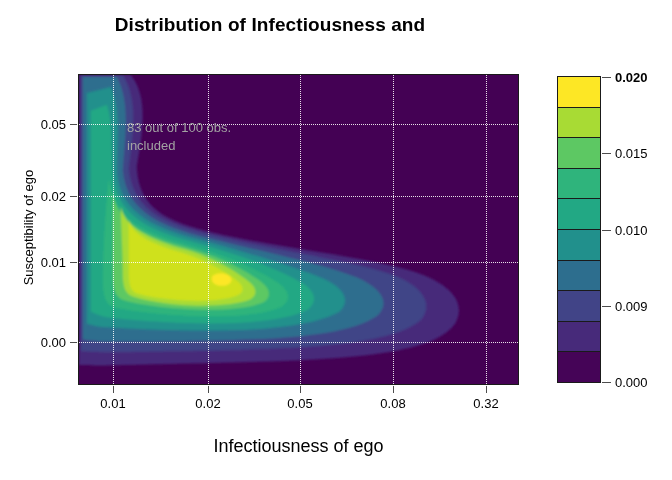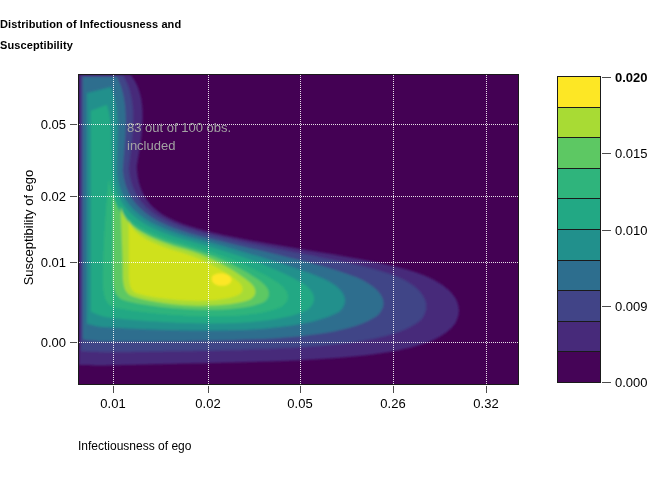--- a/index.html
+++ b/index.html
@@ -1,22 +1,22 @@
 <!DOCTYPE html>
 <html><head>
 <meta charset="utf-8">
 <style>
   html,body{margin:0;padding:0;background:#ffffff;}
   body{width:672px;height:480px;overflow:hidden;
        font-family:"Liberation Sans",sans-serif;color:#000;}
   #root{position:relative;width:672px;height:480px;}
 
   
-  .title{position:absolute;left:0;top:14px;width:540px;text-align:left;
-         font-size:11px;font-weight:bold;line-height:21px;letter-spacing:.1px;}
+  .title{position:absolute;left:0;top:14px;width:540px;text-align:center;
+         font-size:19px;font-weight:bold;line-height:21px;letter-spacing:.1px;}
 
   
   #panel{position:absolute;left:78px;top:74px;width:441px;height:311px;
          border:1px solid #1a1a1a;box-sizing:border-box;overflow:hidden;
          background:#440154;}
   #density{position:absolute;left:0;top:0;width:100%;height:100%;}
   #density svg{display:block;width:100%;height:100%;}
 
   
   .gl{position:absolute;background:transparent;pointer-events:none;}
@@ -27,42 +27,41 @@
   .annot{position:absolute;left:48px;top:44px;font-size:13px;line-height:18px;
          color:#a3a3a3;white-space:pre-line;}
 
   
   .tick{position:absolute;background:#4d4d4d;}
   .tick.x{width:1px;height:7px;top:386px;}
   .tick.y{height:1px;width:7px;left:70px;}
   .xlab{position:absolute;top:396px;font-size:13px;text-align:center;width:60px;}
   .ylab{position:absolute;left:16px;font-size:13px;text-align:right;width:50px;}
 
-  .axtitle-x{position:absolute;left:78px;top:437px;width:441px;text-align:left;
-             font-size:12px;line-height:19px;}
+  .axtitle-x{position:absolute;left:78px;top:437px;width:441px;text-align:center;
+             font-size:18px;line-height:19px;}
   .axtitle-y{position:absolute;left:-92px;top:220px;width:240px;text-align:center;
              font-size:13px;transform:rotate(-90deg);transform-origin:center;}
 
   
   #cbar{position:absolute;left:557px;top:76px;width:44px;height:307px;
         border:1px solid #1a1a1a;box-sizing:border-box;
         display:flex;flex-direction:column-reverse;}
   #cbar .band{flex:1 1 0;border-top:1px solid #1a1a1a;}
   #cbar .band:last-child{border-top:none;}
   .ctick{position:absolute;left:602px;width:9px;height:1px;background:#4d4d4d;}
   .clab{position:absolute;left:615px;font-size:13px;}
 </style>
 </head>
 <body>
 
 <div id="root">
 
   <div class="title">
     <div>Distribution of Infectiousness and</div>
-    <div>Susceptibility</div>
   </div>
 
   <div id="panel">
 
     <div id="density">
       <svg viewBox="0 0 441 311" preserveAspectRatio="none">
         <defs>
           <filter id="sm" x="-12%" y="-12%" width="124%" height="124%">
             <feGaussianBlur stdDeviation="1.1"></feGaussianBlur>
           </filter>
@@ -128,21 +127,21 @@
 
   <div class="tick x" style="left:113px;"></div>
   <div class="tick x" style="left:208px;"></div>
   <div class="tick x" style="left:300px;"></div>
   <div class="tick x" style="left:393px;"></div>
   <div class="tick x" style="left:486px;"></div>
 
   <div class="xlab" style="left:83px;">0.01</div>
   <div class="xlab" style="left:178px;">0.02</div>
   <div class="xlab" style="left:270px;">0.05</div>
-  <div class="xlab" style="left:363px;">0.26</div>
+  <div class="xlab" style="left:363px;">0.08</div>
   <div class="xlab" style="left:456px;">0.32</div>
 
   <div class="tick y" style="top:124px;"></div>
   <div class="tick y" style="top:196px;"></div>
   <div class="tick y" style="top:262px;"></div>
   <div class="tick y" style="top:342px;"></div>
 
   <div class="ylab" style="top:117px;">0.05</div>
   <div class="ylab" style="top:189px;">0.02</div>
   <div class="ylab" style="top:255px;">0.01</div>

